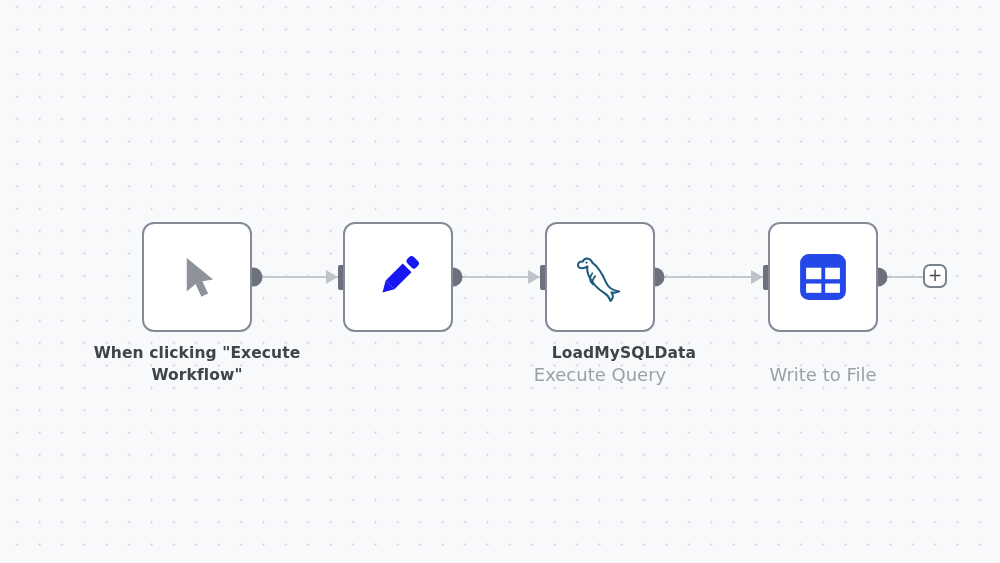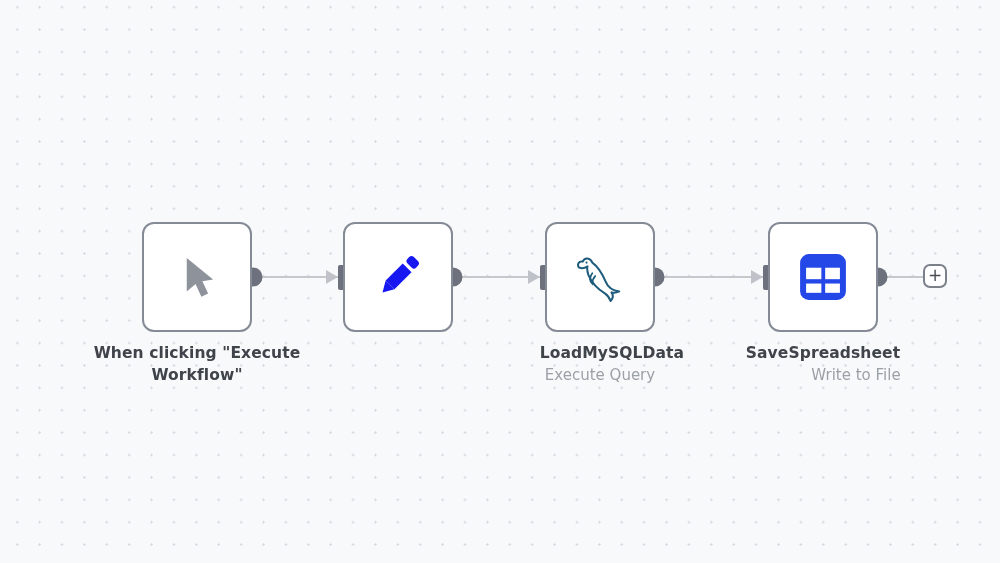--- a/index.html
+++ b/index.html
@@ -33,34 +33,34 @@
     width:240px;
     text-align:center;
     font-size:15.5px;
     font-weight:700;
     line-height:22px;
     color:#3f434a;
     letter-spacing:0.1px;
   }
   .label1{left:77px;}
   .label2{left:278px;}
-  .label3{left:492px;}
+  .label3{left:504px;}
   .label4{left:703px;}
   .node-subtitle{
     position:absolute;
     top:366px;
     width:240px;
     text-align:center;
-    font-size:15px;
+    font-size:18px;
     font-weight:400;
     line-height:18px;
     color:#9ca0a7;
   }
   .sub3{left:480px;}
-  .sub4{left:736px;}
+  .sub4{left:703px;}
   .edges{
     position:absolute;left:0;top:0;width:1000px;height:563px;
   }
   .plus-btn{
     position:absolute;
     left:923px;top:264px;
     width:24px;height:24px;
     box-sizing:border-box;
     background:#ffffff;
     border:2px solid #7b818b;
@@ -131,21 +131,20 @@
       <rect x="1" y="1" width="42" height="42" rx="8" fill="#2448e8"></rect>
       <rect x="6.5" y="13.5" width="14" height="10.5" fill="#ffffff"></rect>
       <rect x="24" y="13.5" width="13.5" height="10.5" fill="#ffffff"></rect>
       <rect x="6.5" y="28" width="14" height="8.5" fill="#ffffff"></rect>
       <rect x="24" y="28" width="13.5" height="8.5" fill="#ffffff"></rect>
     </svg>
   </div>
 
   <div class="node-label label1">When clicking "Execute Workflow"</div>
   <div class="node-label label3">LoadMySQLData</div>
-  <div class="node-label label4">SaveSpreadsheet</div>
 
   <div class="node-subtitle sub3">Execute Query</div>
   <div class="node-subtitle sub4">Write to File</div>
 
   <div class="plus-btn">
     <span>+</span>
   </div>
 
 </div>
 

